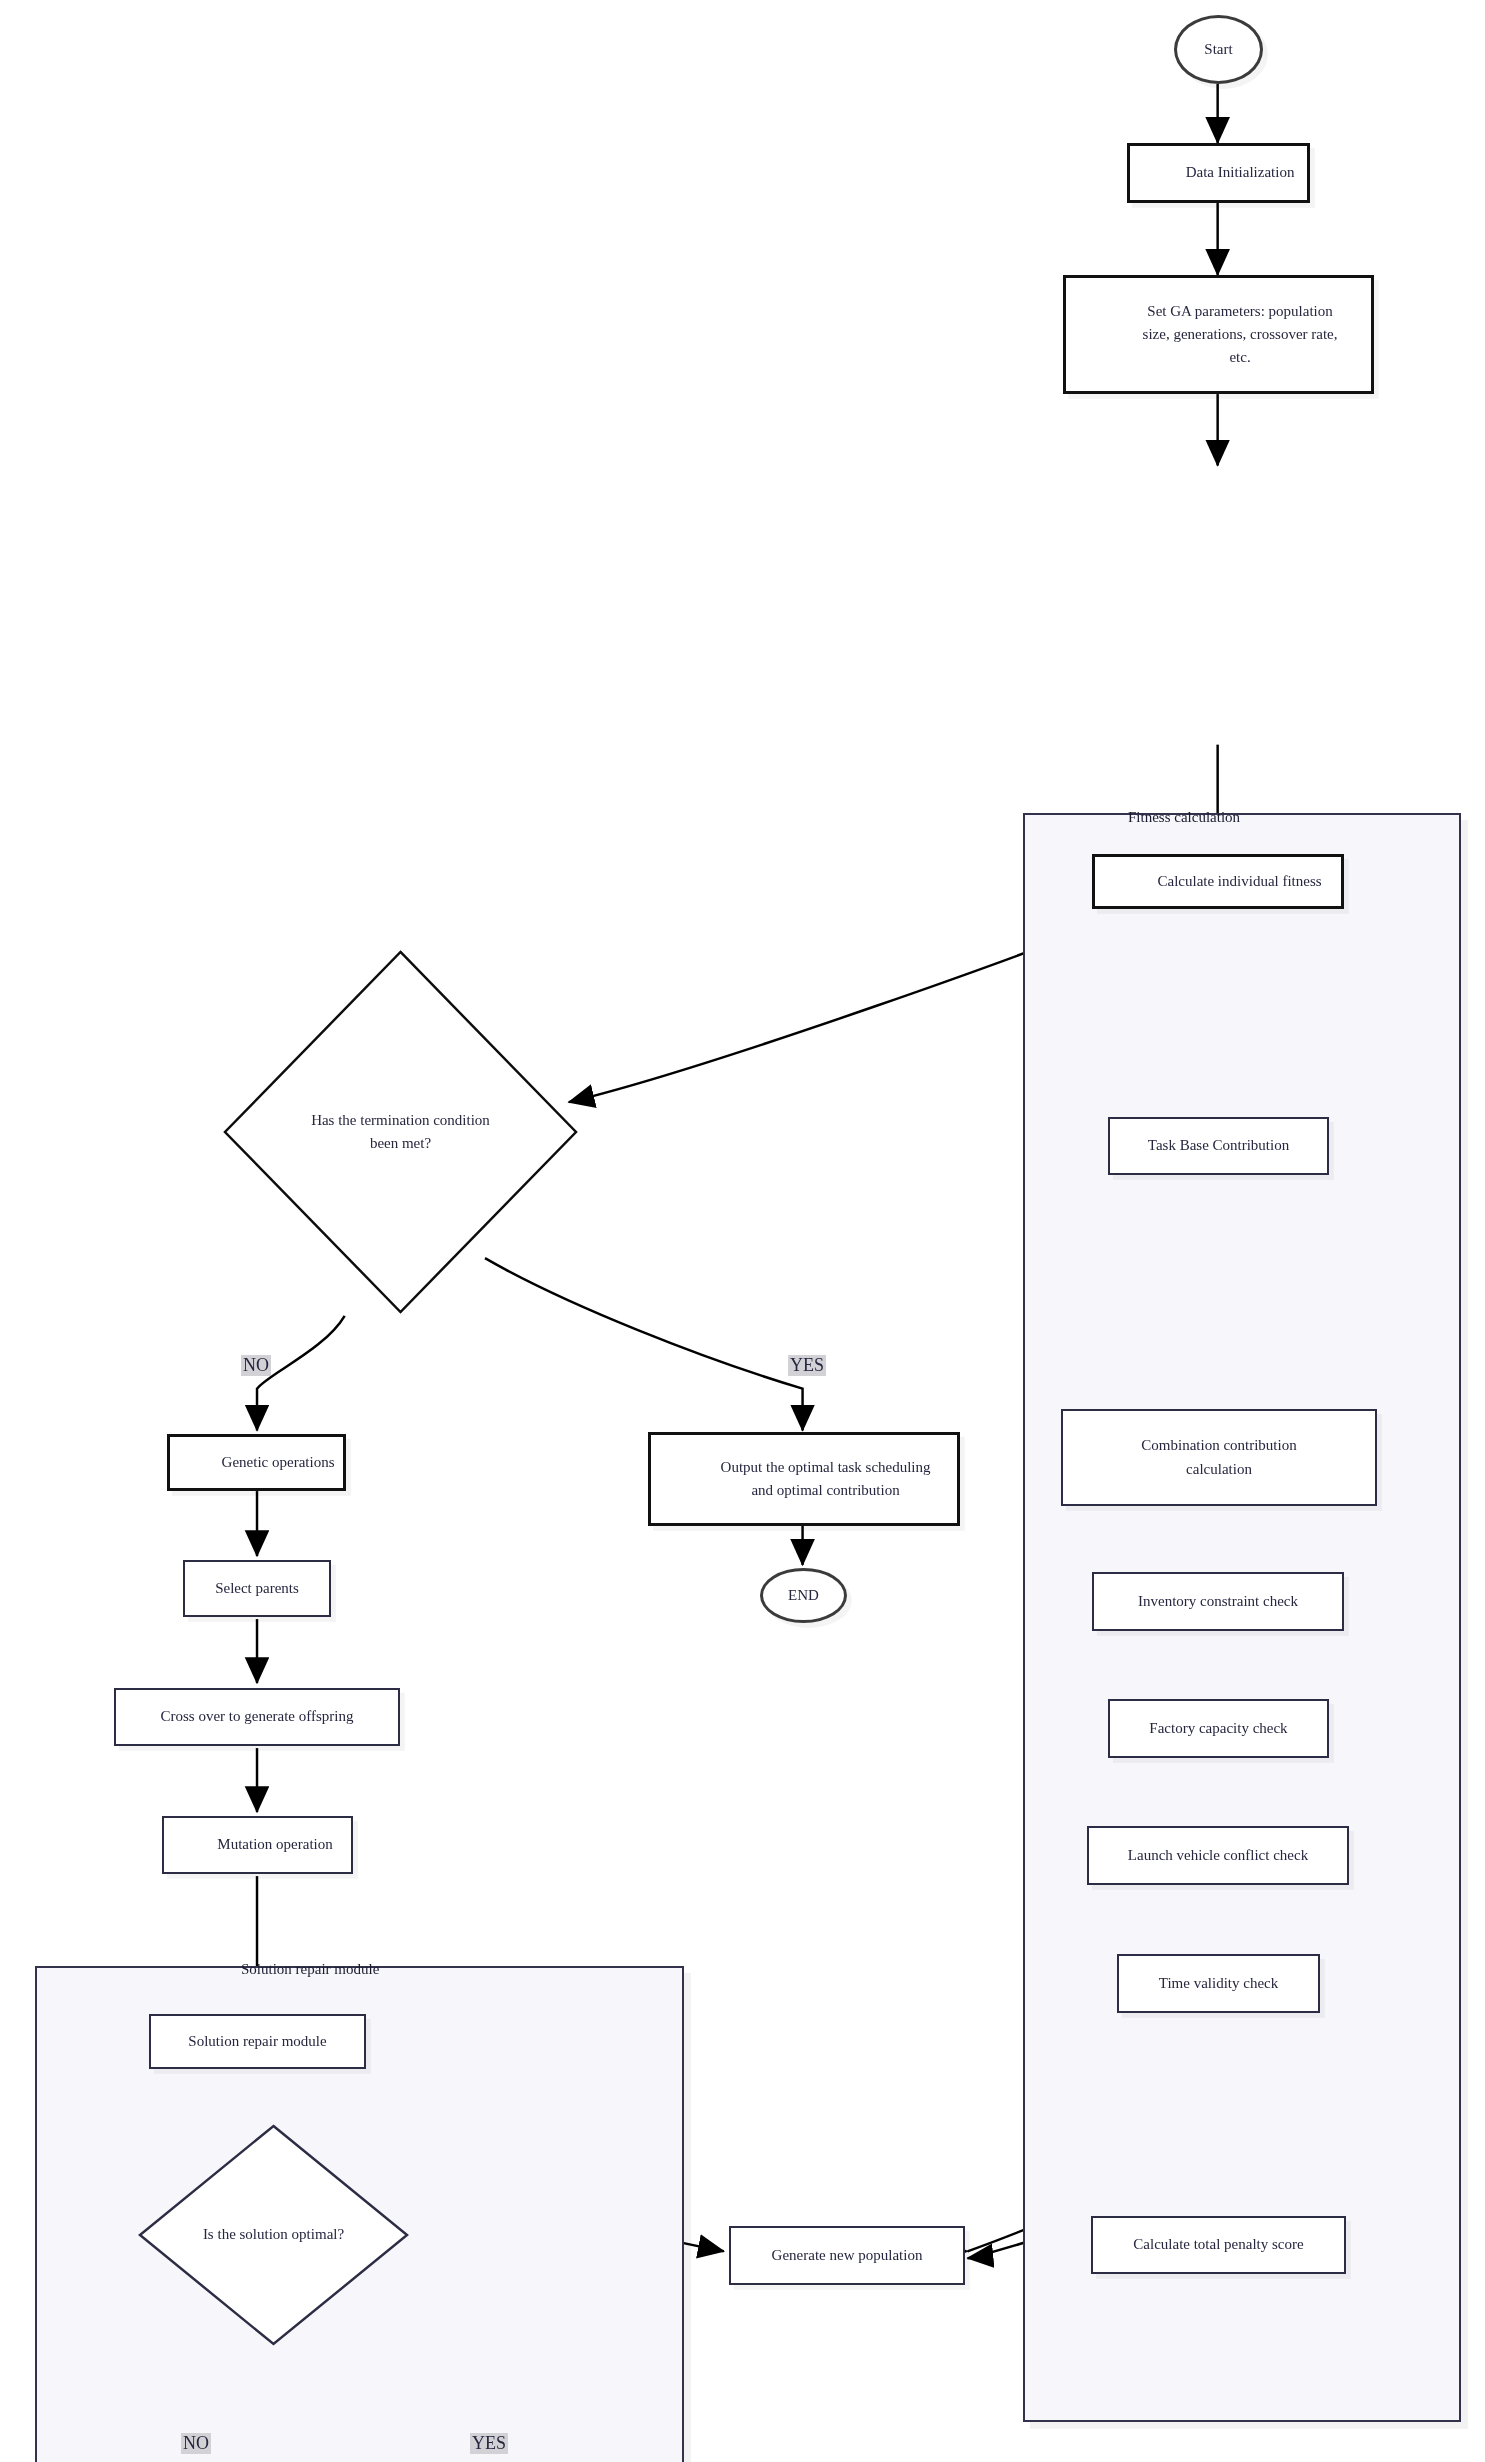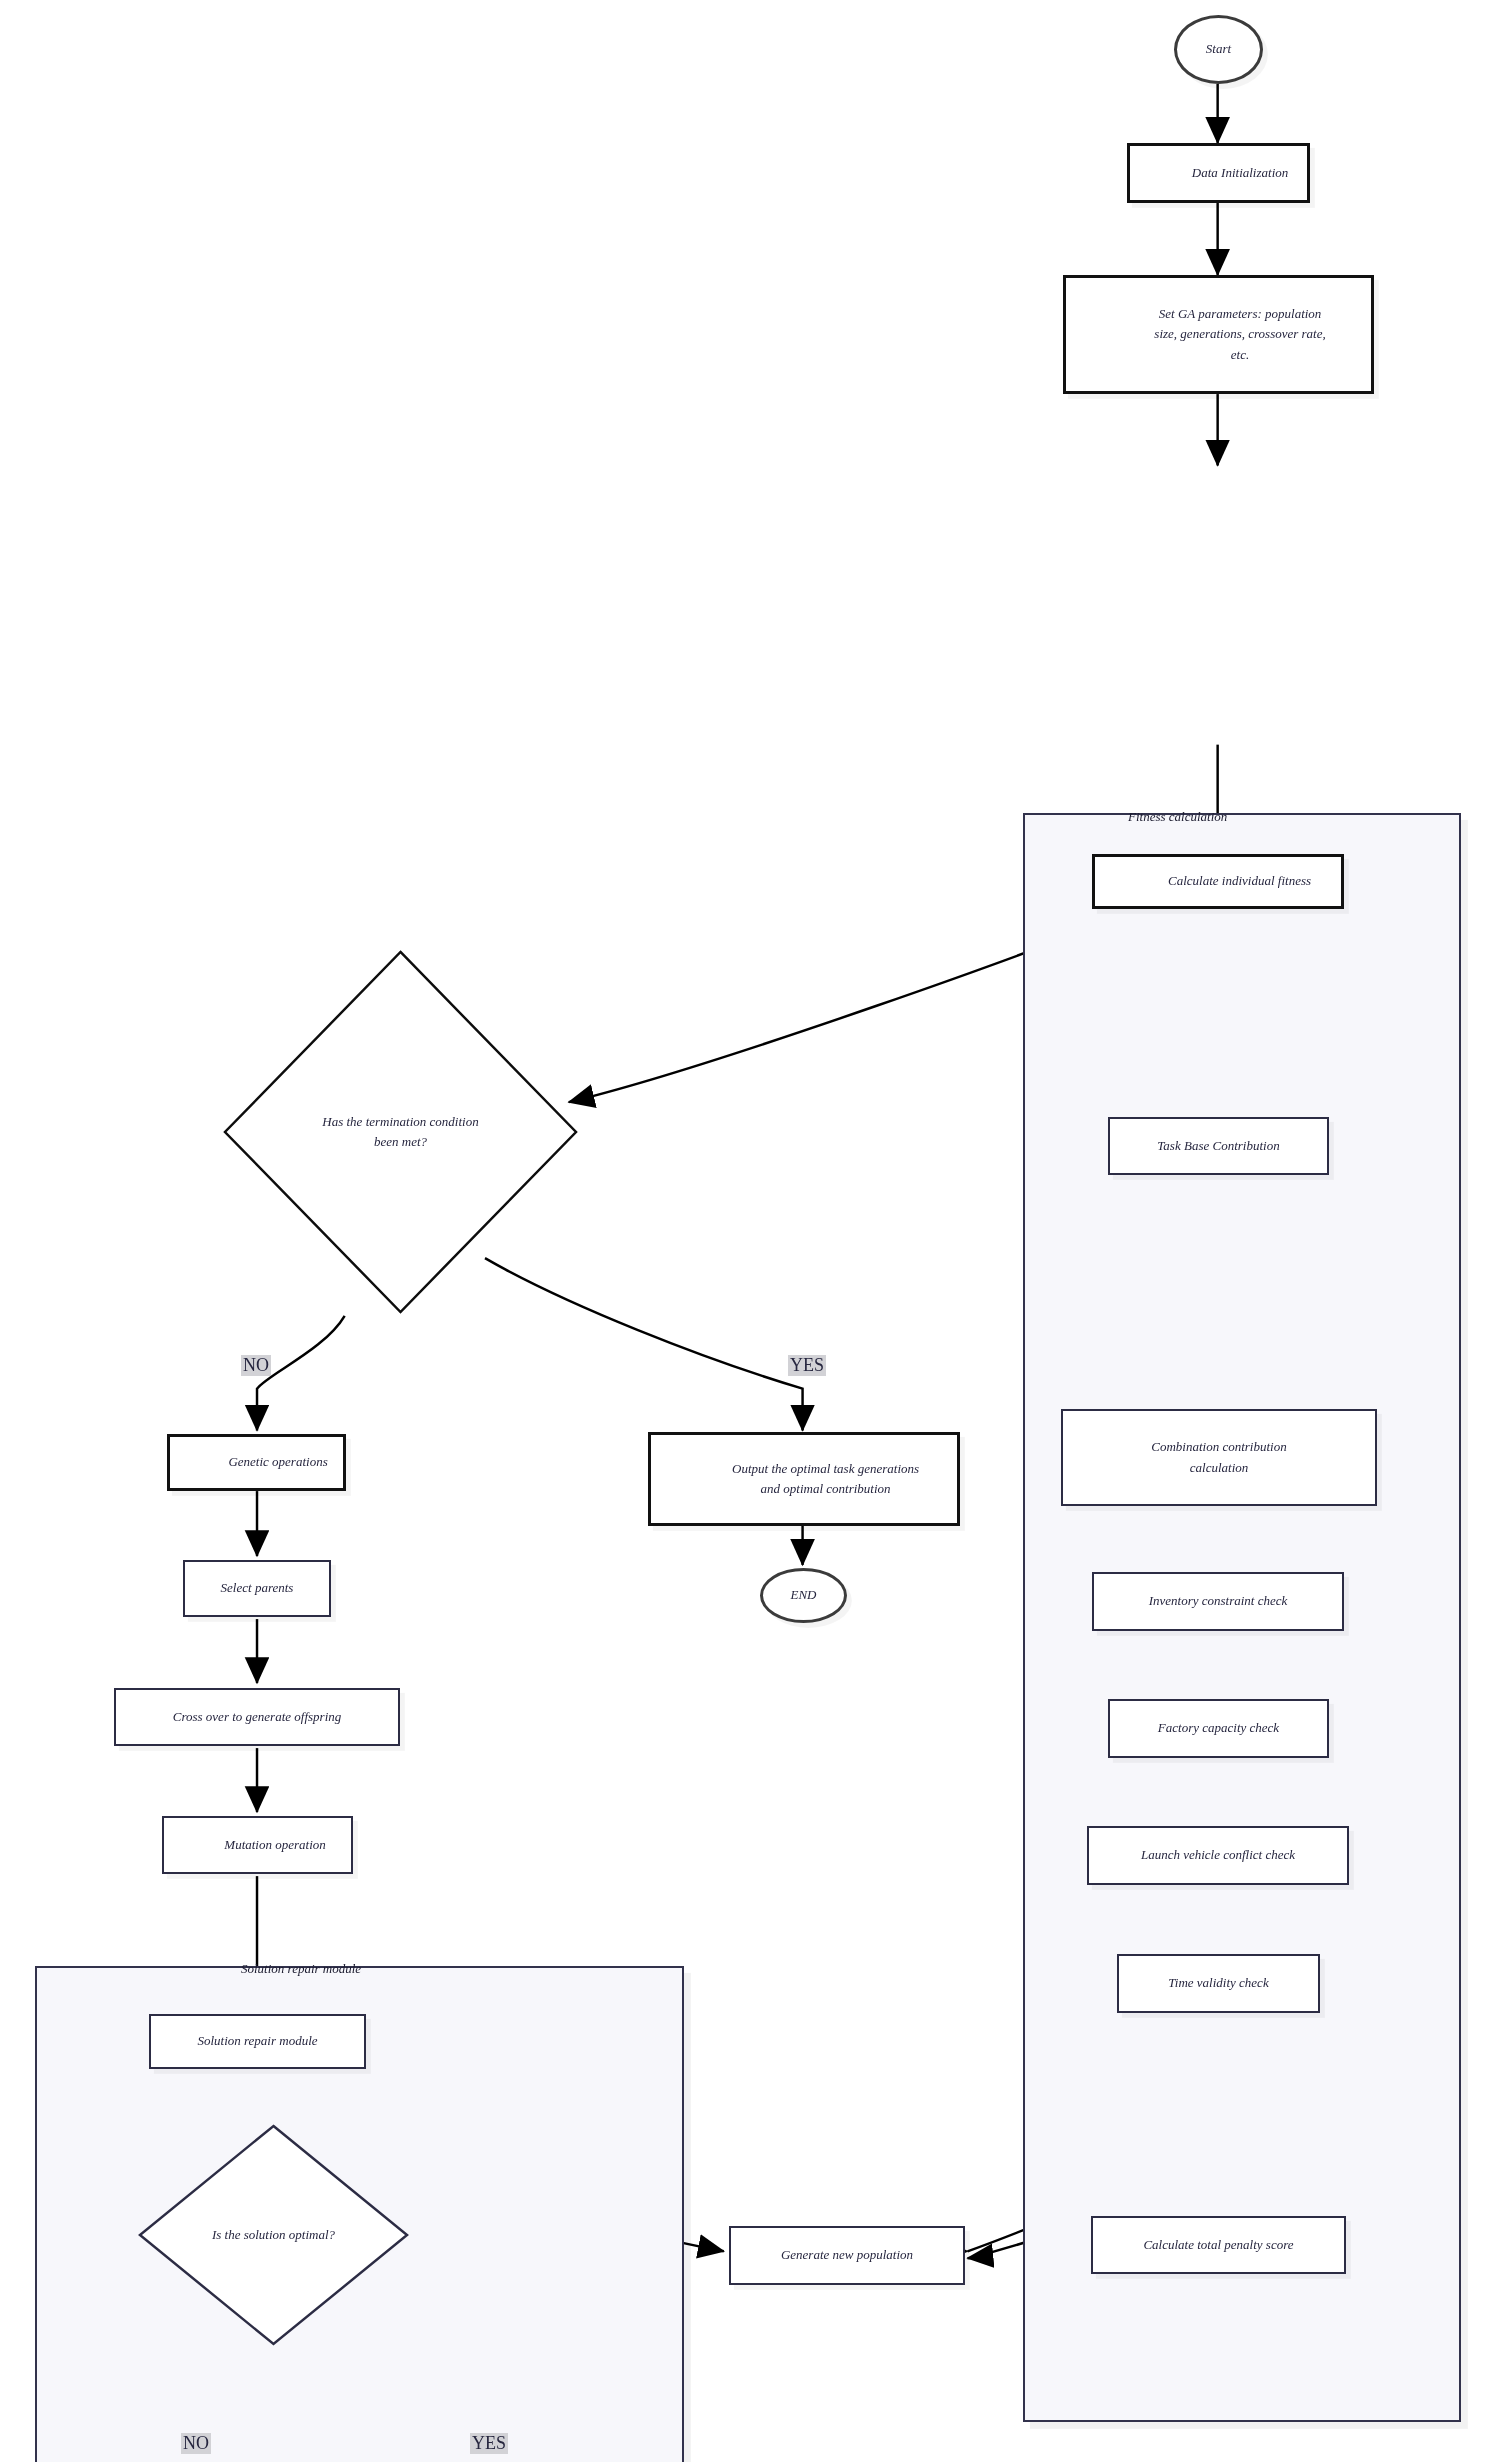--- a/index.html
+++ b/index.html
@@ -102,21 +102,21 @@
   .edge-label {
     position: absolute;
     background: #d2d2d6;
     color: #26263f;
     padding: 0.5px 2px;
     line-height: 1.1;
     z-index: 7;
     white-space: nowrap;
   }
   .fs-30 { font-size: 18px; }
-  .fs-31 { font-size: 13px; font-style: italic; }
+  .fs-31 { font-size: 15px; }
 </style>
 </head>
 <body>
 
 <div id="canvas">
 
   <div class="group-box" style="left:1023px; top:813px; width:438px; height:1609px;"></div>
 
   <div class="group-box" style="left:35px; top:1966px; width:649px; height:648px;"></div>
 
@@ -292,21 +292,21 @@
 
   <div class="edge-label fs-30" style="left:181px; top:2433px;">NO</div>
 
   <div class="edge-label fs-30" style="left:470px; top:2433px;">YES</div>
 
   <div class="node process fs-31" style="left:729px; top:2226px; width:236px; height:59px;">
     <span class="lbl">Generate new population</span>
   </div>
 
   <div class="node process-dark fs-31" style="left:648px; top:1432px; width:312px; height:94px;">
-    <span class="lbl">Output the optimal task generations
+    <span class="lbl">Output the optimal task scheduling
 and optimal contribution</span>
   </div>
 
   <div class="node terminator fs-31" style="left:760px; top:1568px; width:87px; height:55px;">
     <span class="lbl">END</span>
   </div>
 
 </div>
 
 

